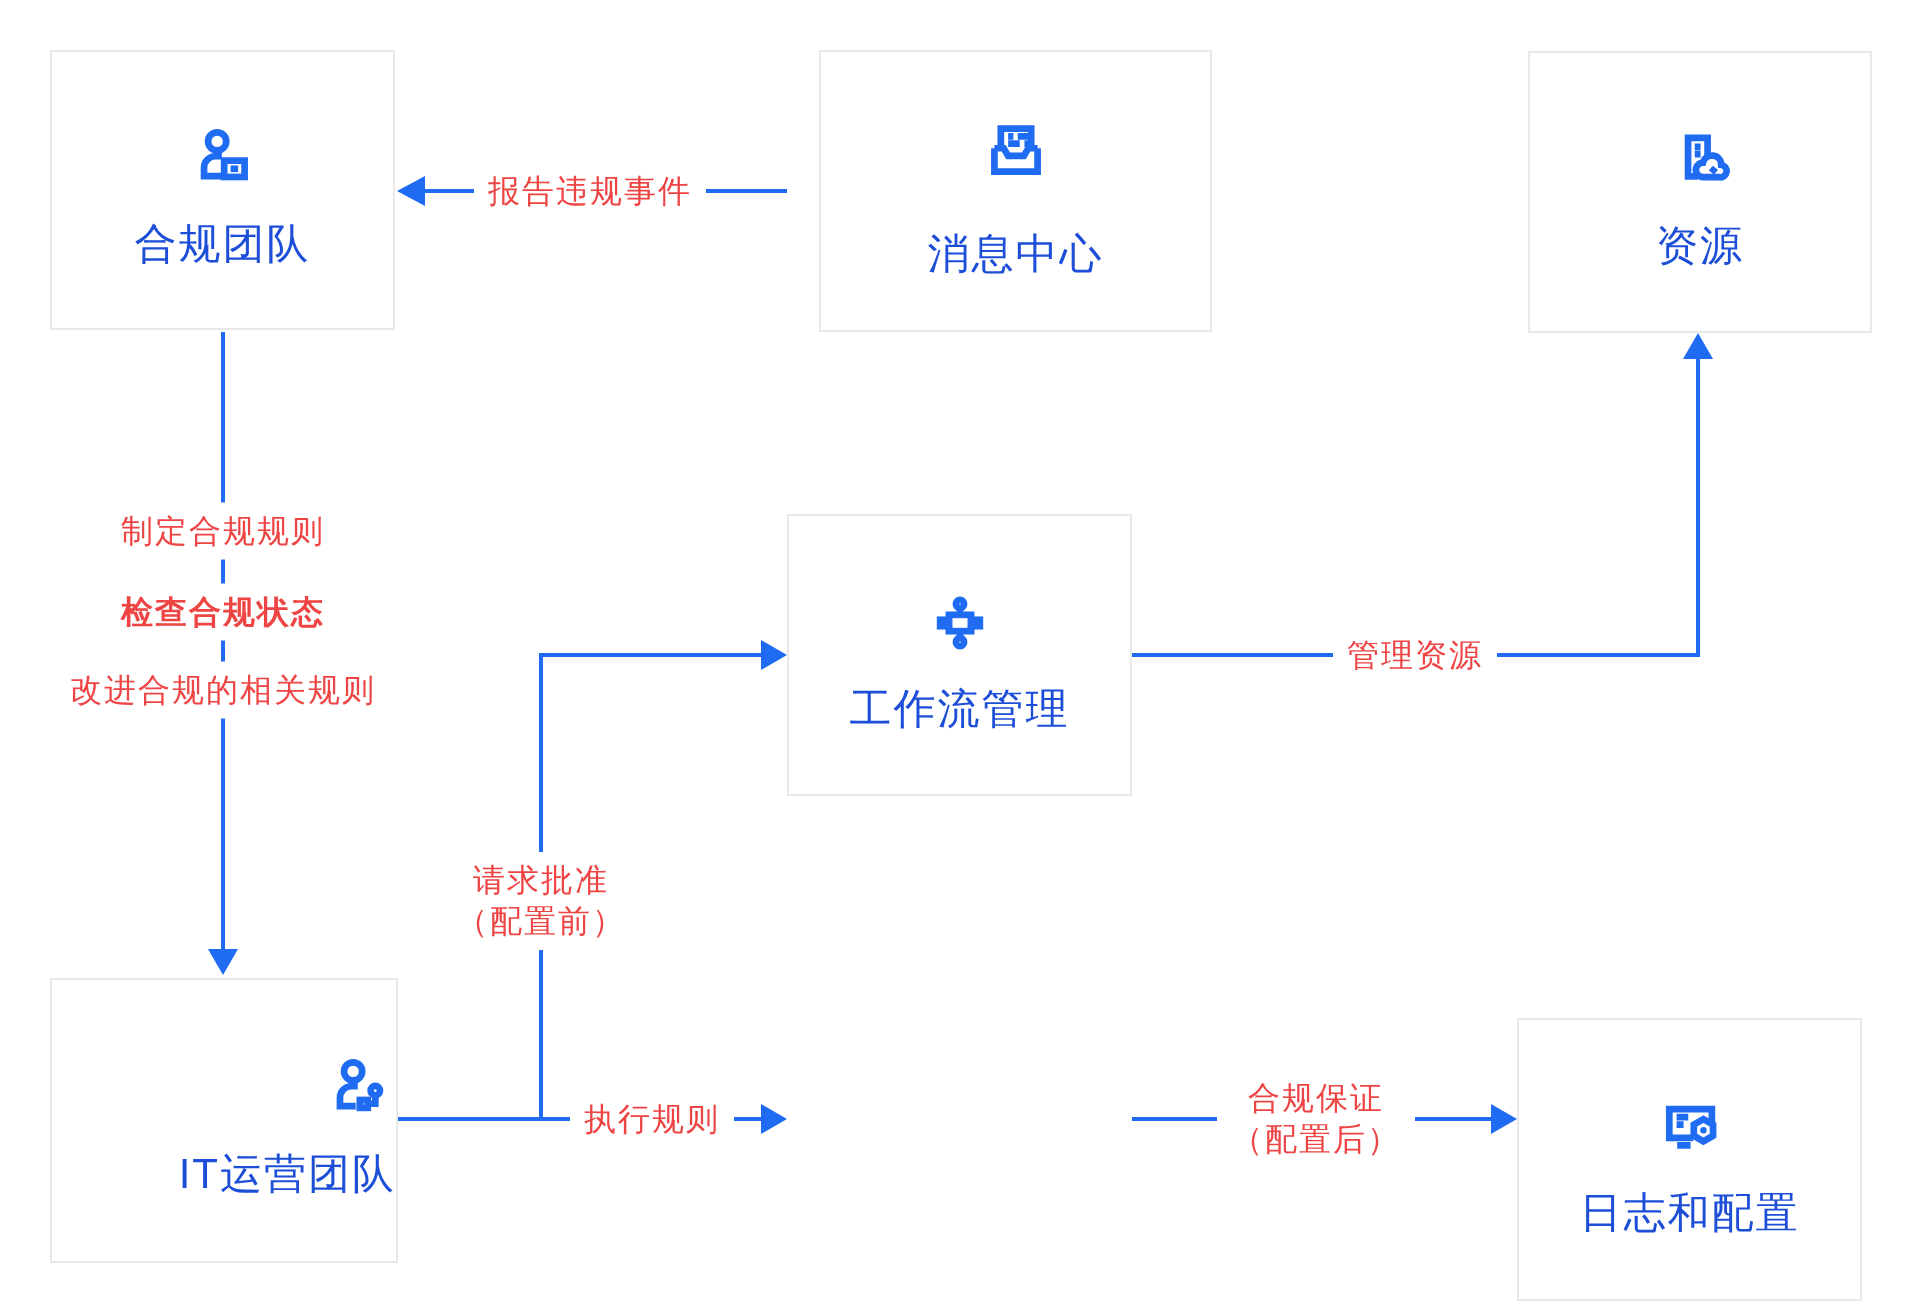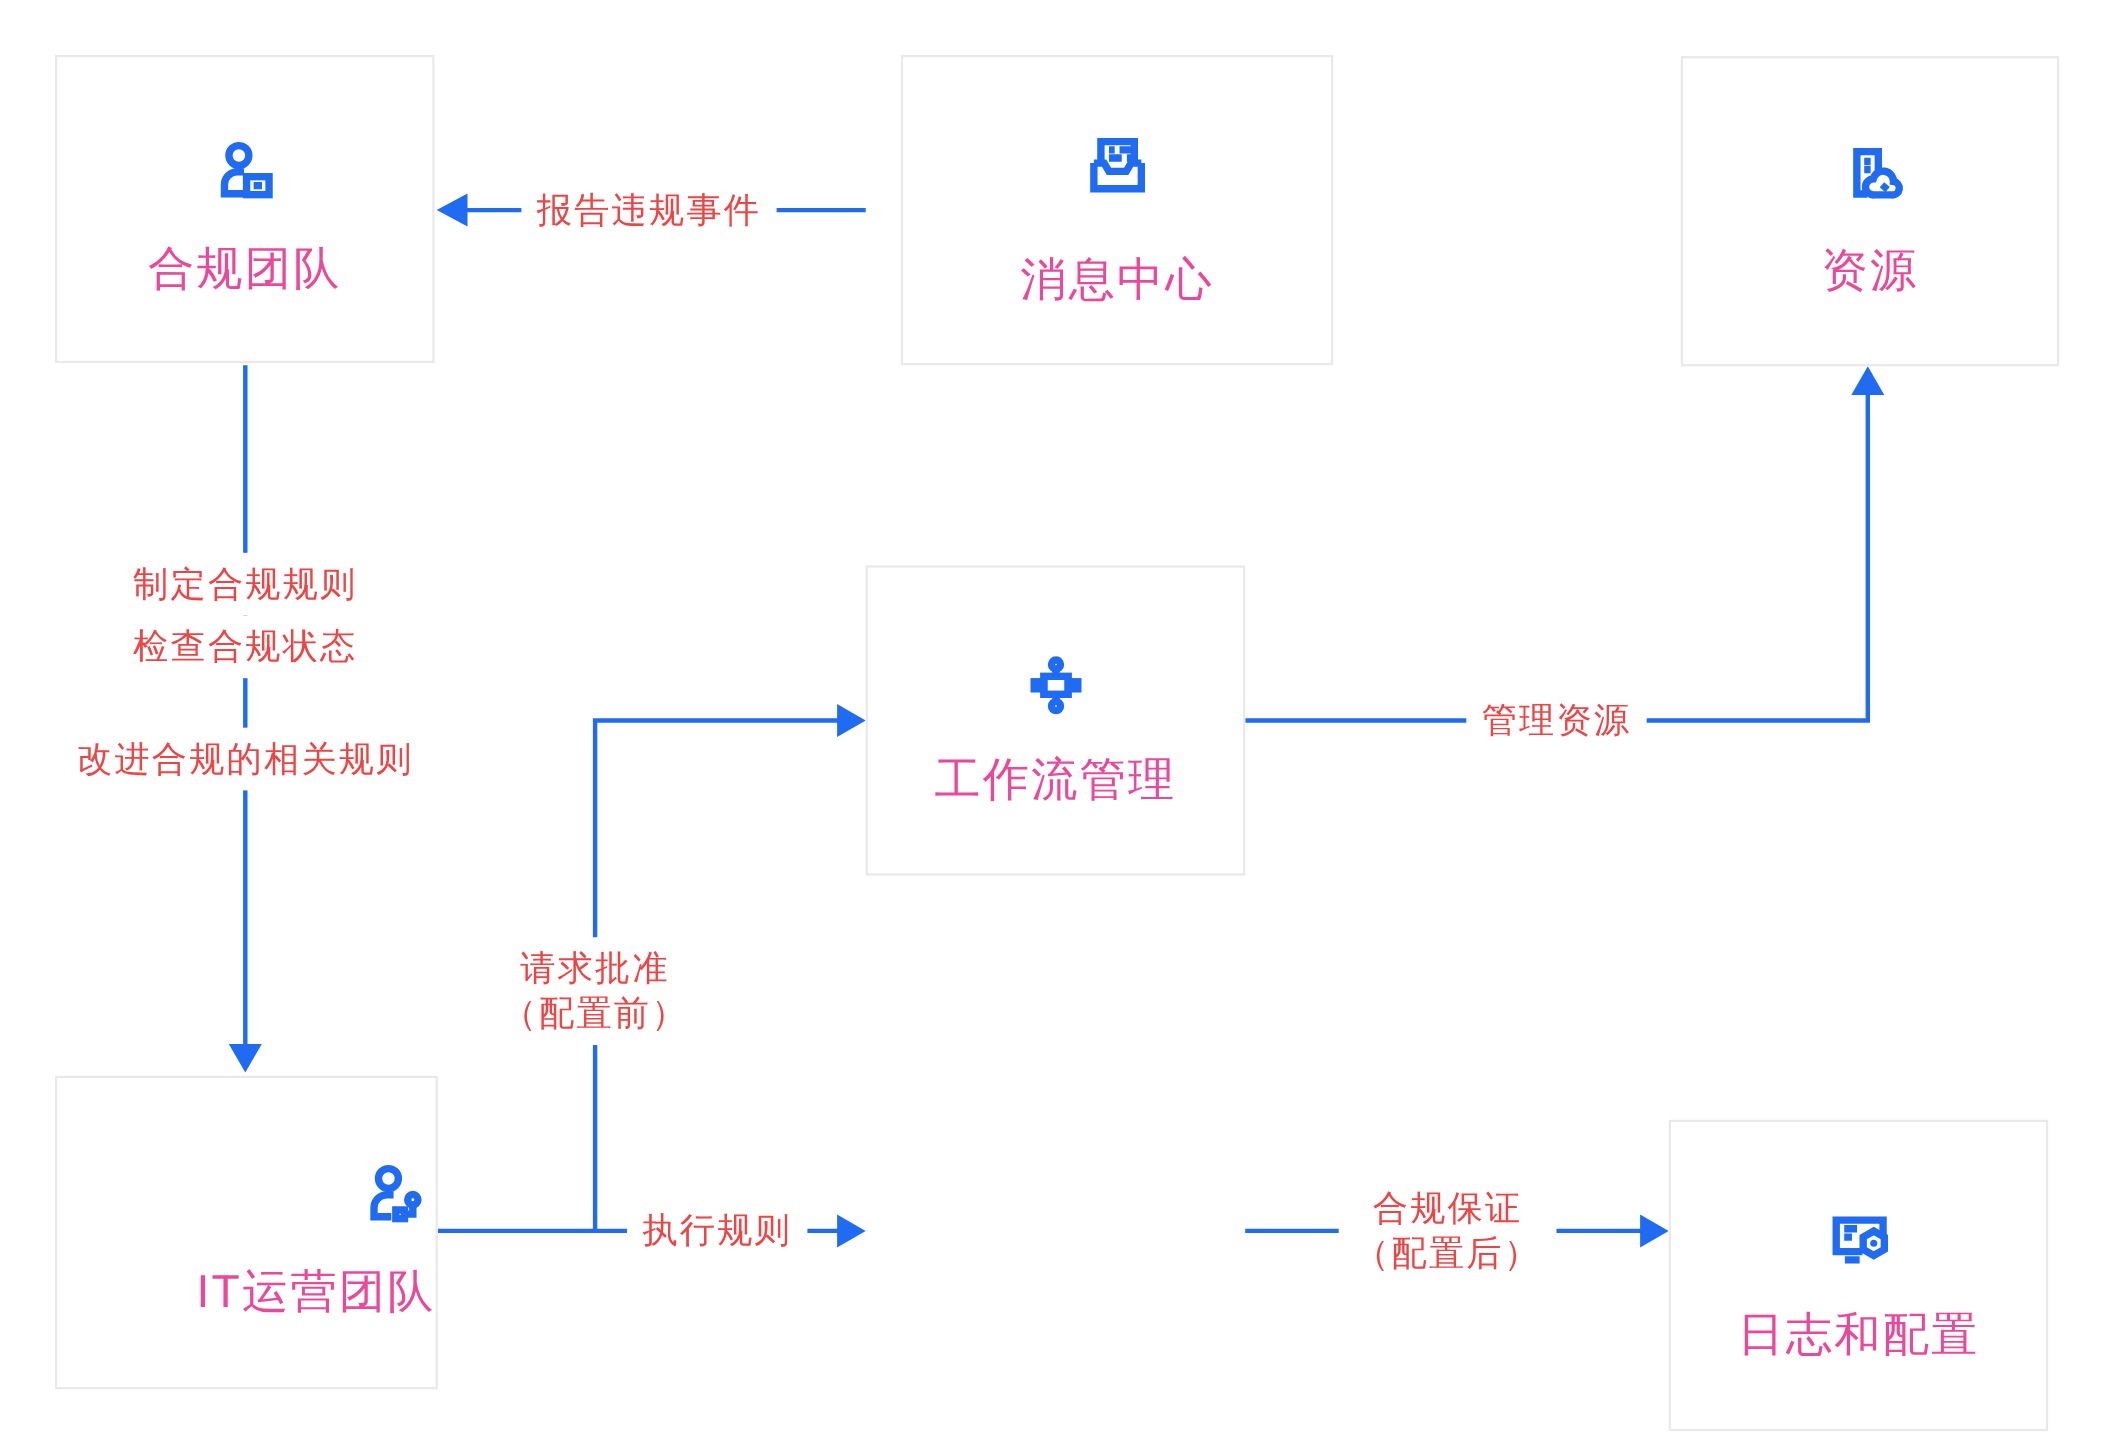--- a/index.html
+++ b/index.html
@@ -17,21 +17,21 @@
     position:absolute;
     background:#ffffff;
     border:2px solid #e9e9e9;
     box-sizing:border-box;
     display:flex;flex-direction:column;align-items:center;justify-content:center;
     gap:26px;padding-top:12px;
     z-index:2;
   }
   .node .title{
     font-size:42px;
-    color:#ec4899;
+    color:#1d4ed8;
     letter-spacing:2px;
     line-height:1.2;
     white-space:nowrap;
   }
   .node svg{display:block;}
   #node-compliance-team {left:50px;  top:50px;  width:345px;height:280px;}
   #node-message-center  {left:819px; top:50px;  width:393px;height:282px;gap:44px;}
   #node-resources       {left:1528px;top:51px;  width:344px;height:282px;}
   #node-workflow        {left:787px; top:514px; width:345px;height:282px;}
   #node-it-ops          {left:50px;  top:978px; width:348px;height:285px;align-items:flex-end;}
@@ -46,21 +46,21 @@
     font-size:32px;
     letter-spacing:2px;
     line-height:1.28;
     text-align:center;
     white-space:nowrap;
     padding:8px 14px;
     z-index:3;
   }
   #label-report        {left:590px; top:191px;}
   #label-make-rules    {left:223px; top:531px;}
-  #label-check-status  {left:223px; top:588px;}
+  #label-check-status  {left:223px; top:612px;font-weight:bold;}
   #label-improve-rules {left:223px; top:690px;}
   #label-request-approval {left:541px; top:901px;}
   #label-execute-rules {left:652px; top:1119px;}
   #label-manage-resources {left:1415px; top:655px;}
   #label-compliance-assurance {left:1316px; top:1119px;}
 </style>
 </head>
 <body>
 
 <div id="stage">

